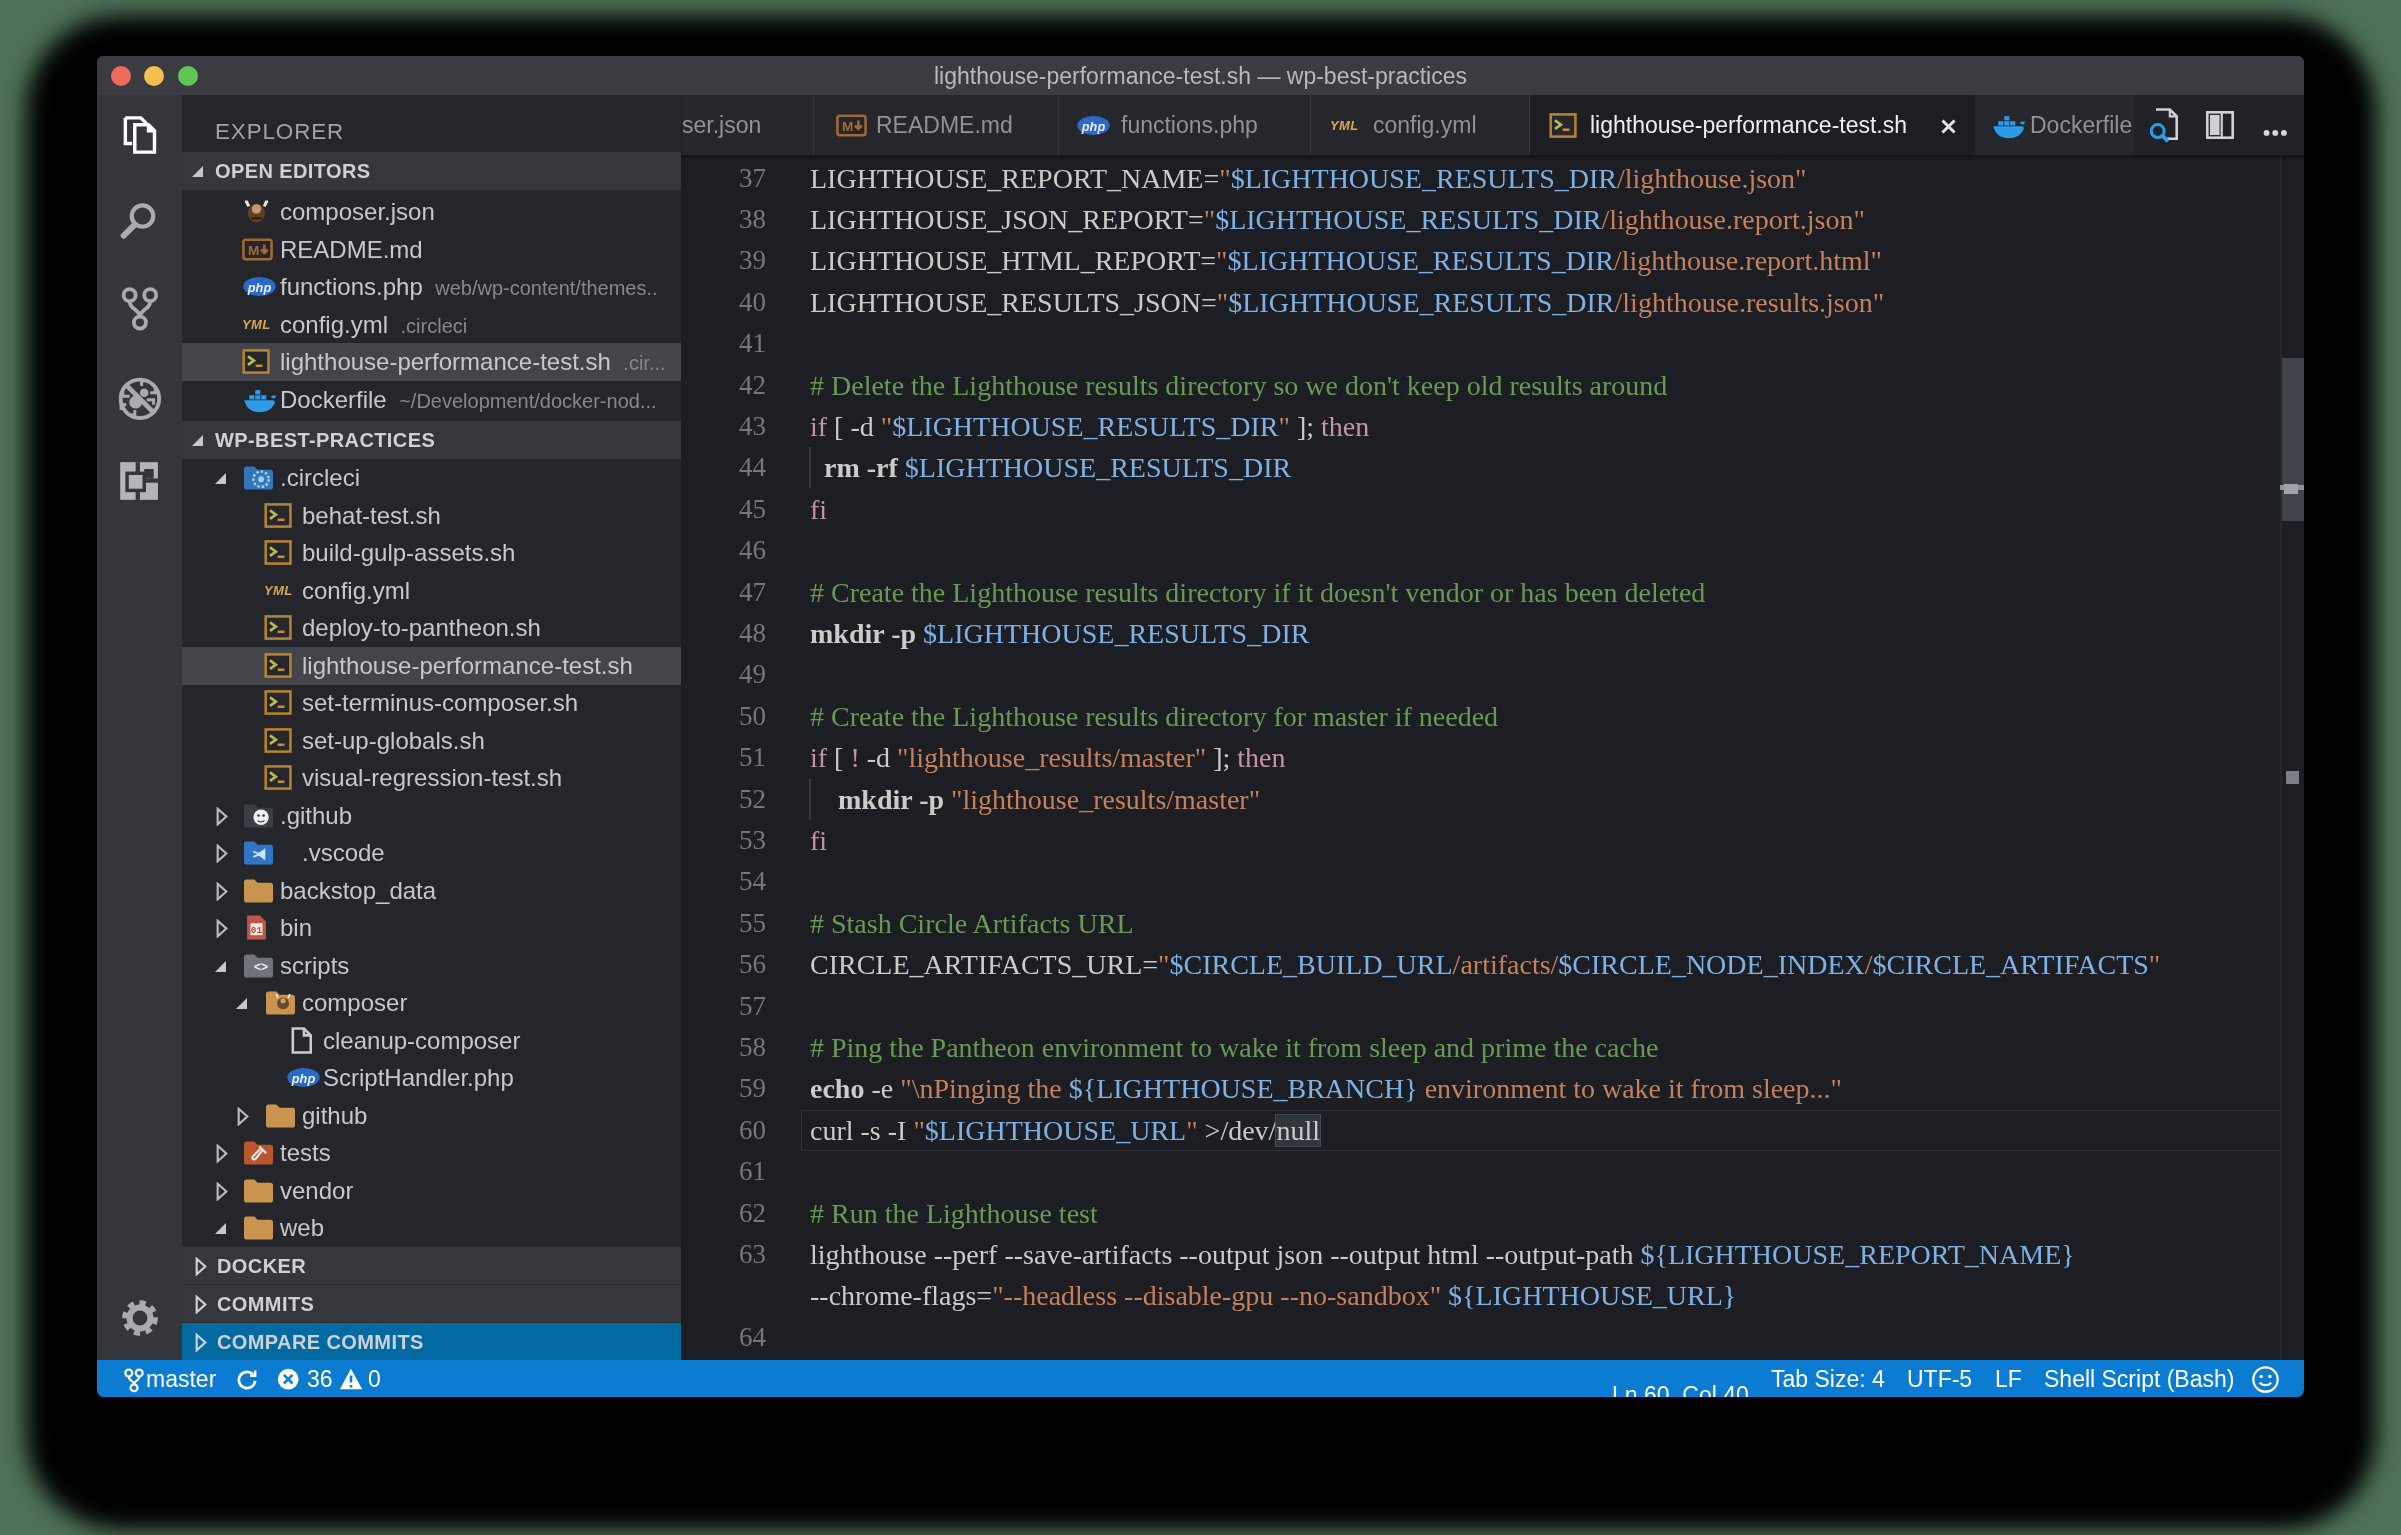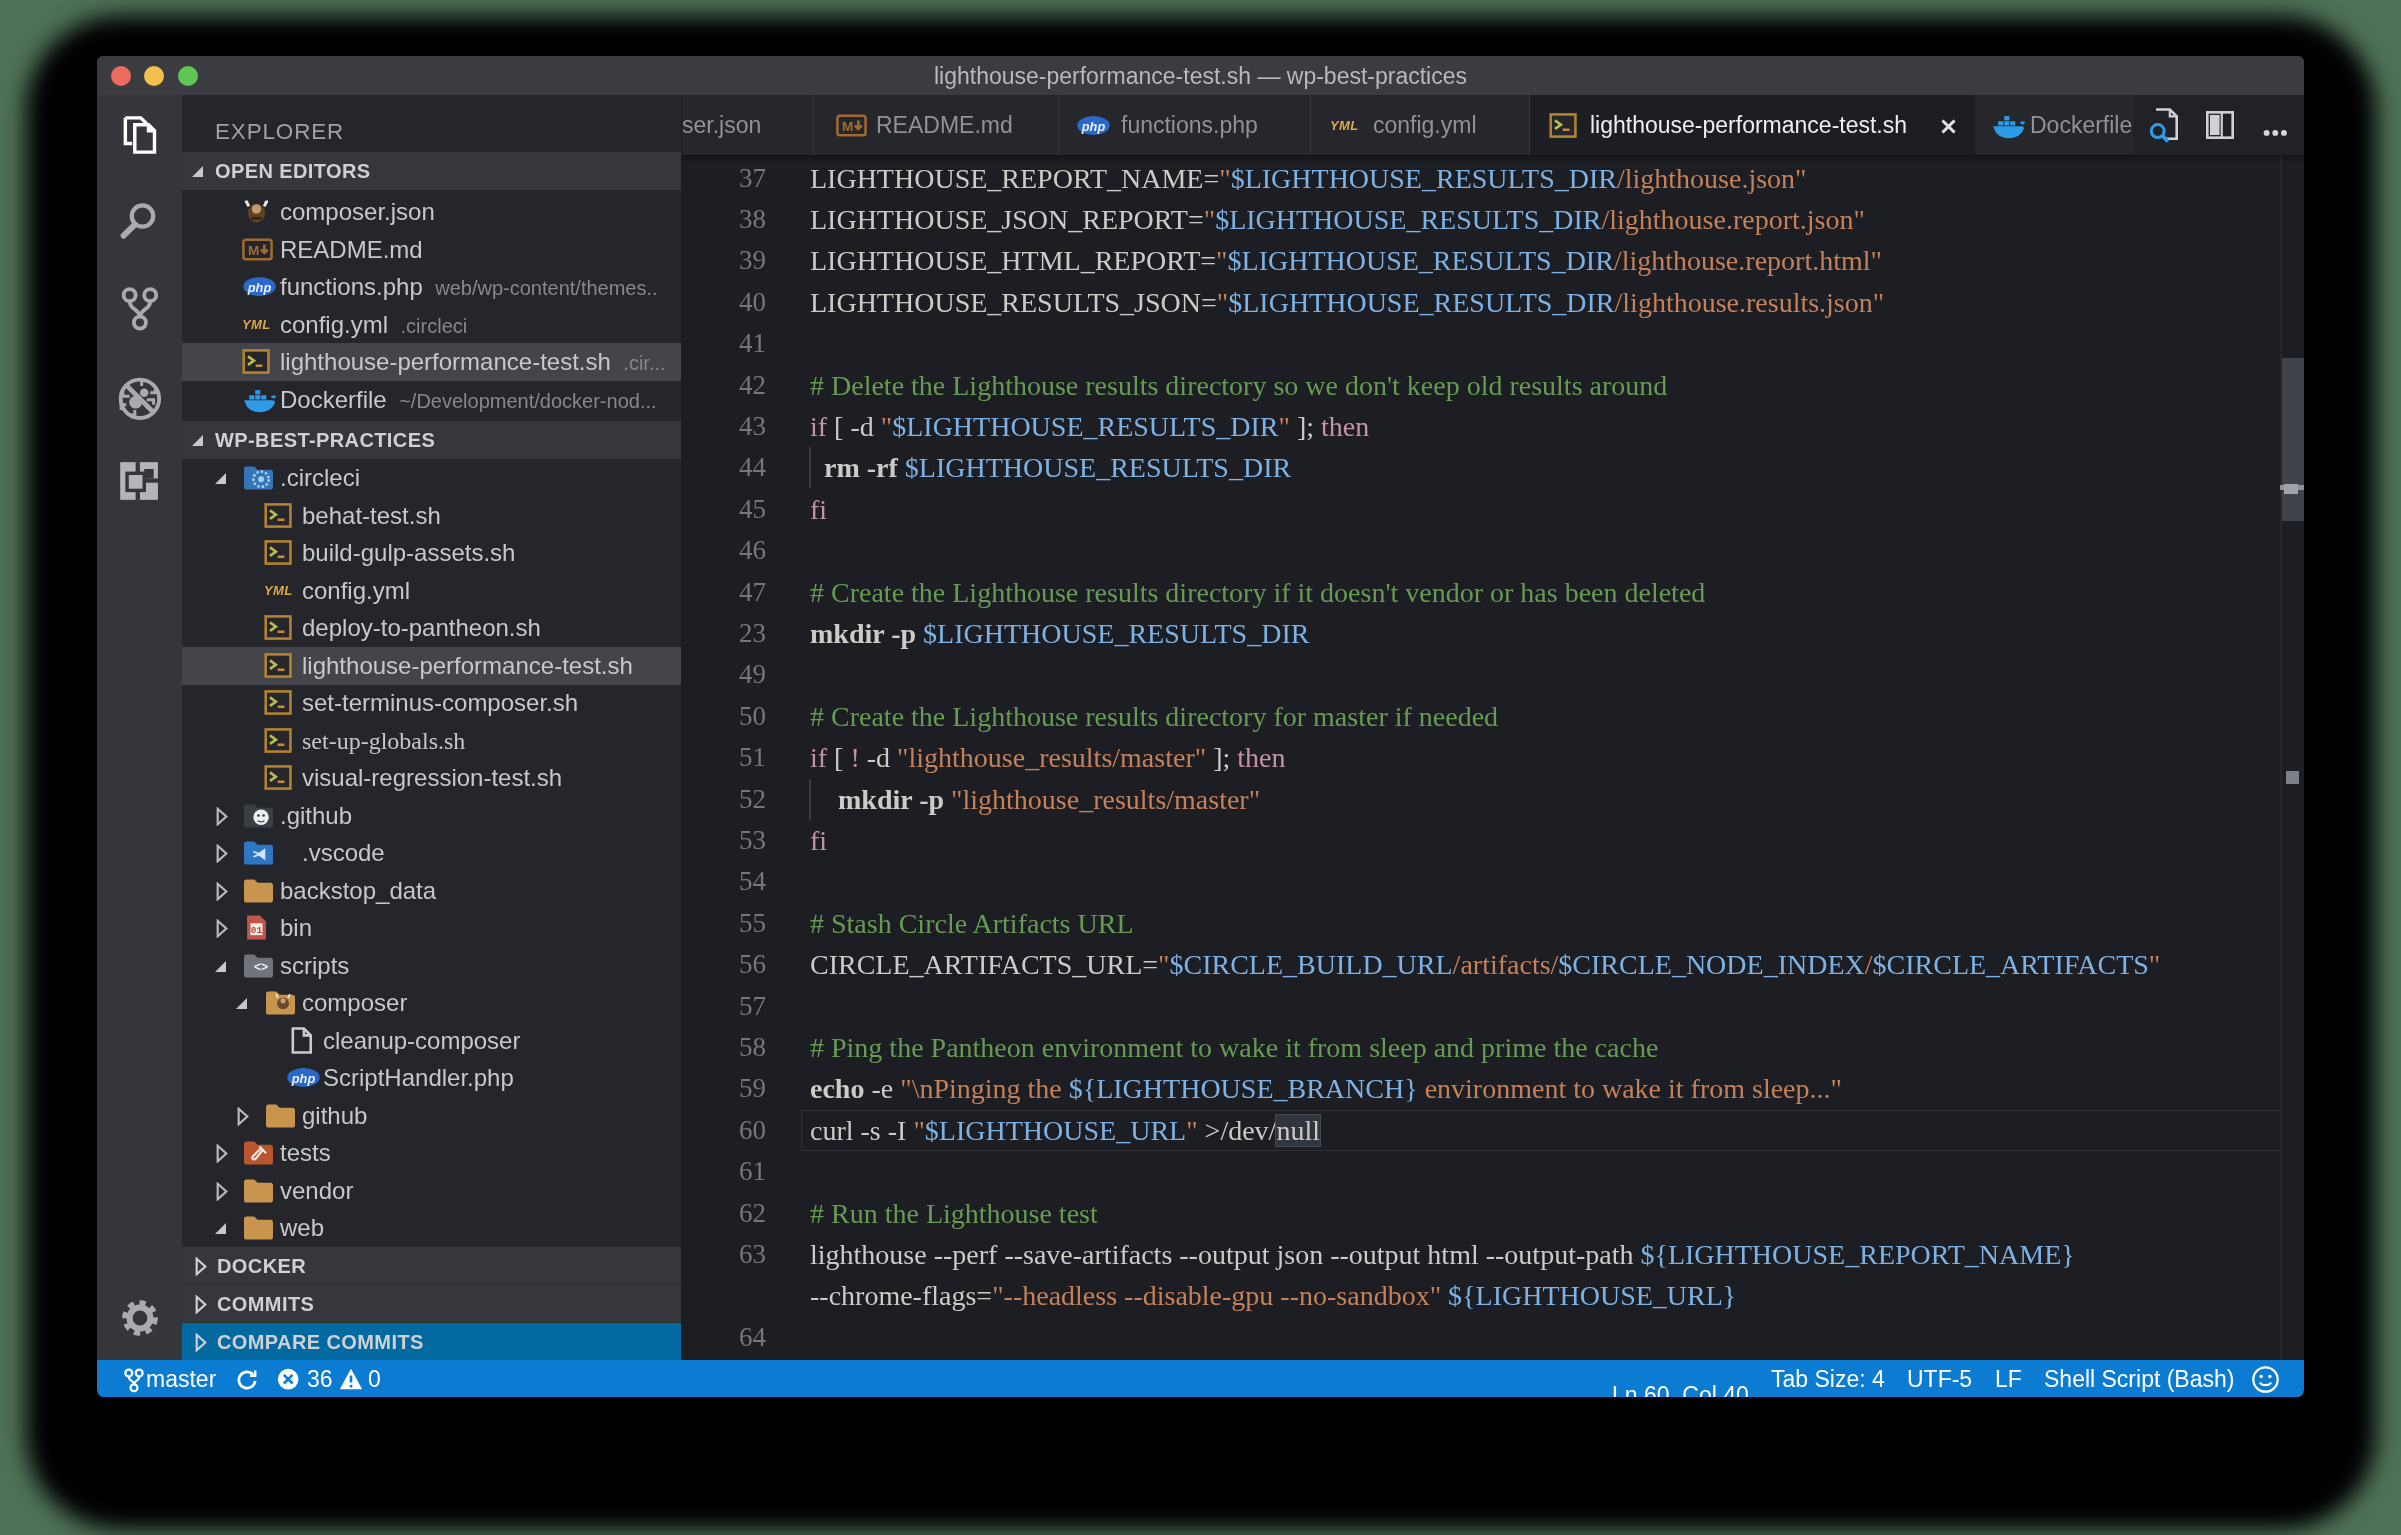--- a/index.html
+++ b/index.html
@@ -188,21 +188,21 @@
             <path d="M16 22 h8" stroke="#c58a3a" stroke-width="3"></path>
           </svg>
 <span class="itxt" style="margin-left:120px;">set-terminus-composer.sh</span>
 </div>
 <div class="trow" style="top:627px;">
 <svg style="position:absolute;left:82px;top:4.3px" width="29" height="29" viewBox="0 0 34 34">
             <rect x="2" y="4" width="29" height="26" fill="#26272c" stroke="#b5832f" stroke-width="3"></rect>
             <path d="M7 11 l7 5 -7 5" fill="none" stroke="#b9bd50" stroke-width="3"></path>
             <path d="M16 22 h8" stroke="#c58a3a" stroke-width="3"></path>
           </svg>
-<span class="itxt" style="margin-left:120px;font-family:Liberation Serif, serif;">set-up-globals.sh</span>
+<span class="itxt" style="margin-left:120px;">set-up-globals.sh</span>
 </div>
 <div class="trow" style="top:664px;">
 <svg style="position:absolute;left:82px;top:4.3px" width="29" height="29" viewBox="0 0 34 34">
             <rect x="2" y="4" width="29" height="26" fill="#26272c" stroke="#b5832f" stroke-width="3"></rect>
             <path d="M7 11 l7 5 -7 5" fill="none" stroke="#b9bd50" stroke-width="3"></path>
             <path d="M16 22 h8" stroke="#c58a3a" stroke-width="3"></path>
           </svg>
 <span class="itxt" style="margin-left:120px;">visual-regression-test.sh</span>
 </div>
 <div class="trow" style="top:702px;">
@@ -418,21 +418,21 @@
 <div class="num" style="top:251px;">43</div>
 <div class="codeline" style="top:251px;left:128px;"><span class="k">if</span> [ -d <span class="o">"</span><span class="b">$LIGHTHOUSE_RESULTS_DIR</span><span class="o">"</span> ]; <span class="k">then</span></div>
 <div class="num" style="top:292px;">44</div>
 <div class="codeline" style="top:292px;left:128px;">  <span class="bo">rm -rf </span><span class="b">$LIGHTHOUSE_RESULTS_DIR</span></div>
 <div class="num" style="top:334px;">45</div>
 <div class="codeline" style="top:334px;left:128px;"><span class="k">fi</span></div>
 <div class="num" style="top:375px;">46</div>
 <div class="codeline" style="top:375px;left:128px;"></div>
 <div class="num" style="top:417px;">47</div>
 <div class="codeline" style="top:417px;left:128px;"><span class="g"># Create the Lighthouse results directory if it doesn't vendor or has been deleted</span></div>
-<div class="num" style="top:458px;">23</div>
+<div class="num" style="top:458px;">48</div>
 <div class="codeline" style="top:458px;left:128px;"><span class="bo">mkdir -p </span><span class="b">$LIGHTHOUSE_RESULTS_DIR</span></div>
 <div class="num" style="top:499px;">49</div>
 <div class="codeline" style="top:499px;left:128px;"></div>
 <div class="num" style="top:541px;">50</div>
 <div class="codeline" style="top:541px;left:128px;"><span class="g"># Create the Lighthouse results directory for master if needed</span></div>
 <div class="num" style="top:582px;">51</div>
 <div class="codeline" style="top:582px;left:128px;"><span class="k">if</span> [ <span class="k">!</span> -d <span class="o">"lighthouse_results/master"</span> ]; <span class="k">then</span></div>
 <div class="num" style="top:624px;">52</div>
 <div class="codeline" style="top:624px;left:128px;">    <span class="bo">mkdir -p </span><span class="o">"lighthouse_results/master"</span></div>
 <div class="num" style="top:665px;">53</div>

